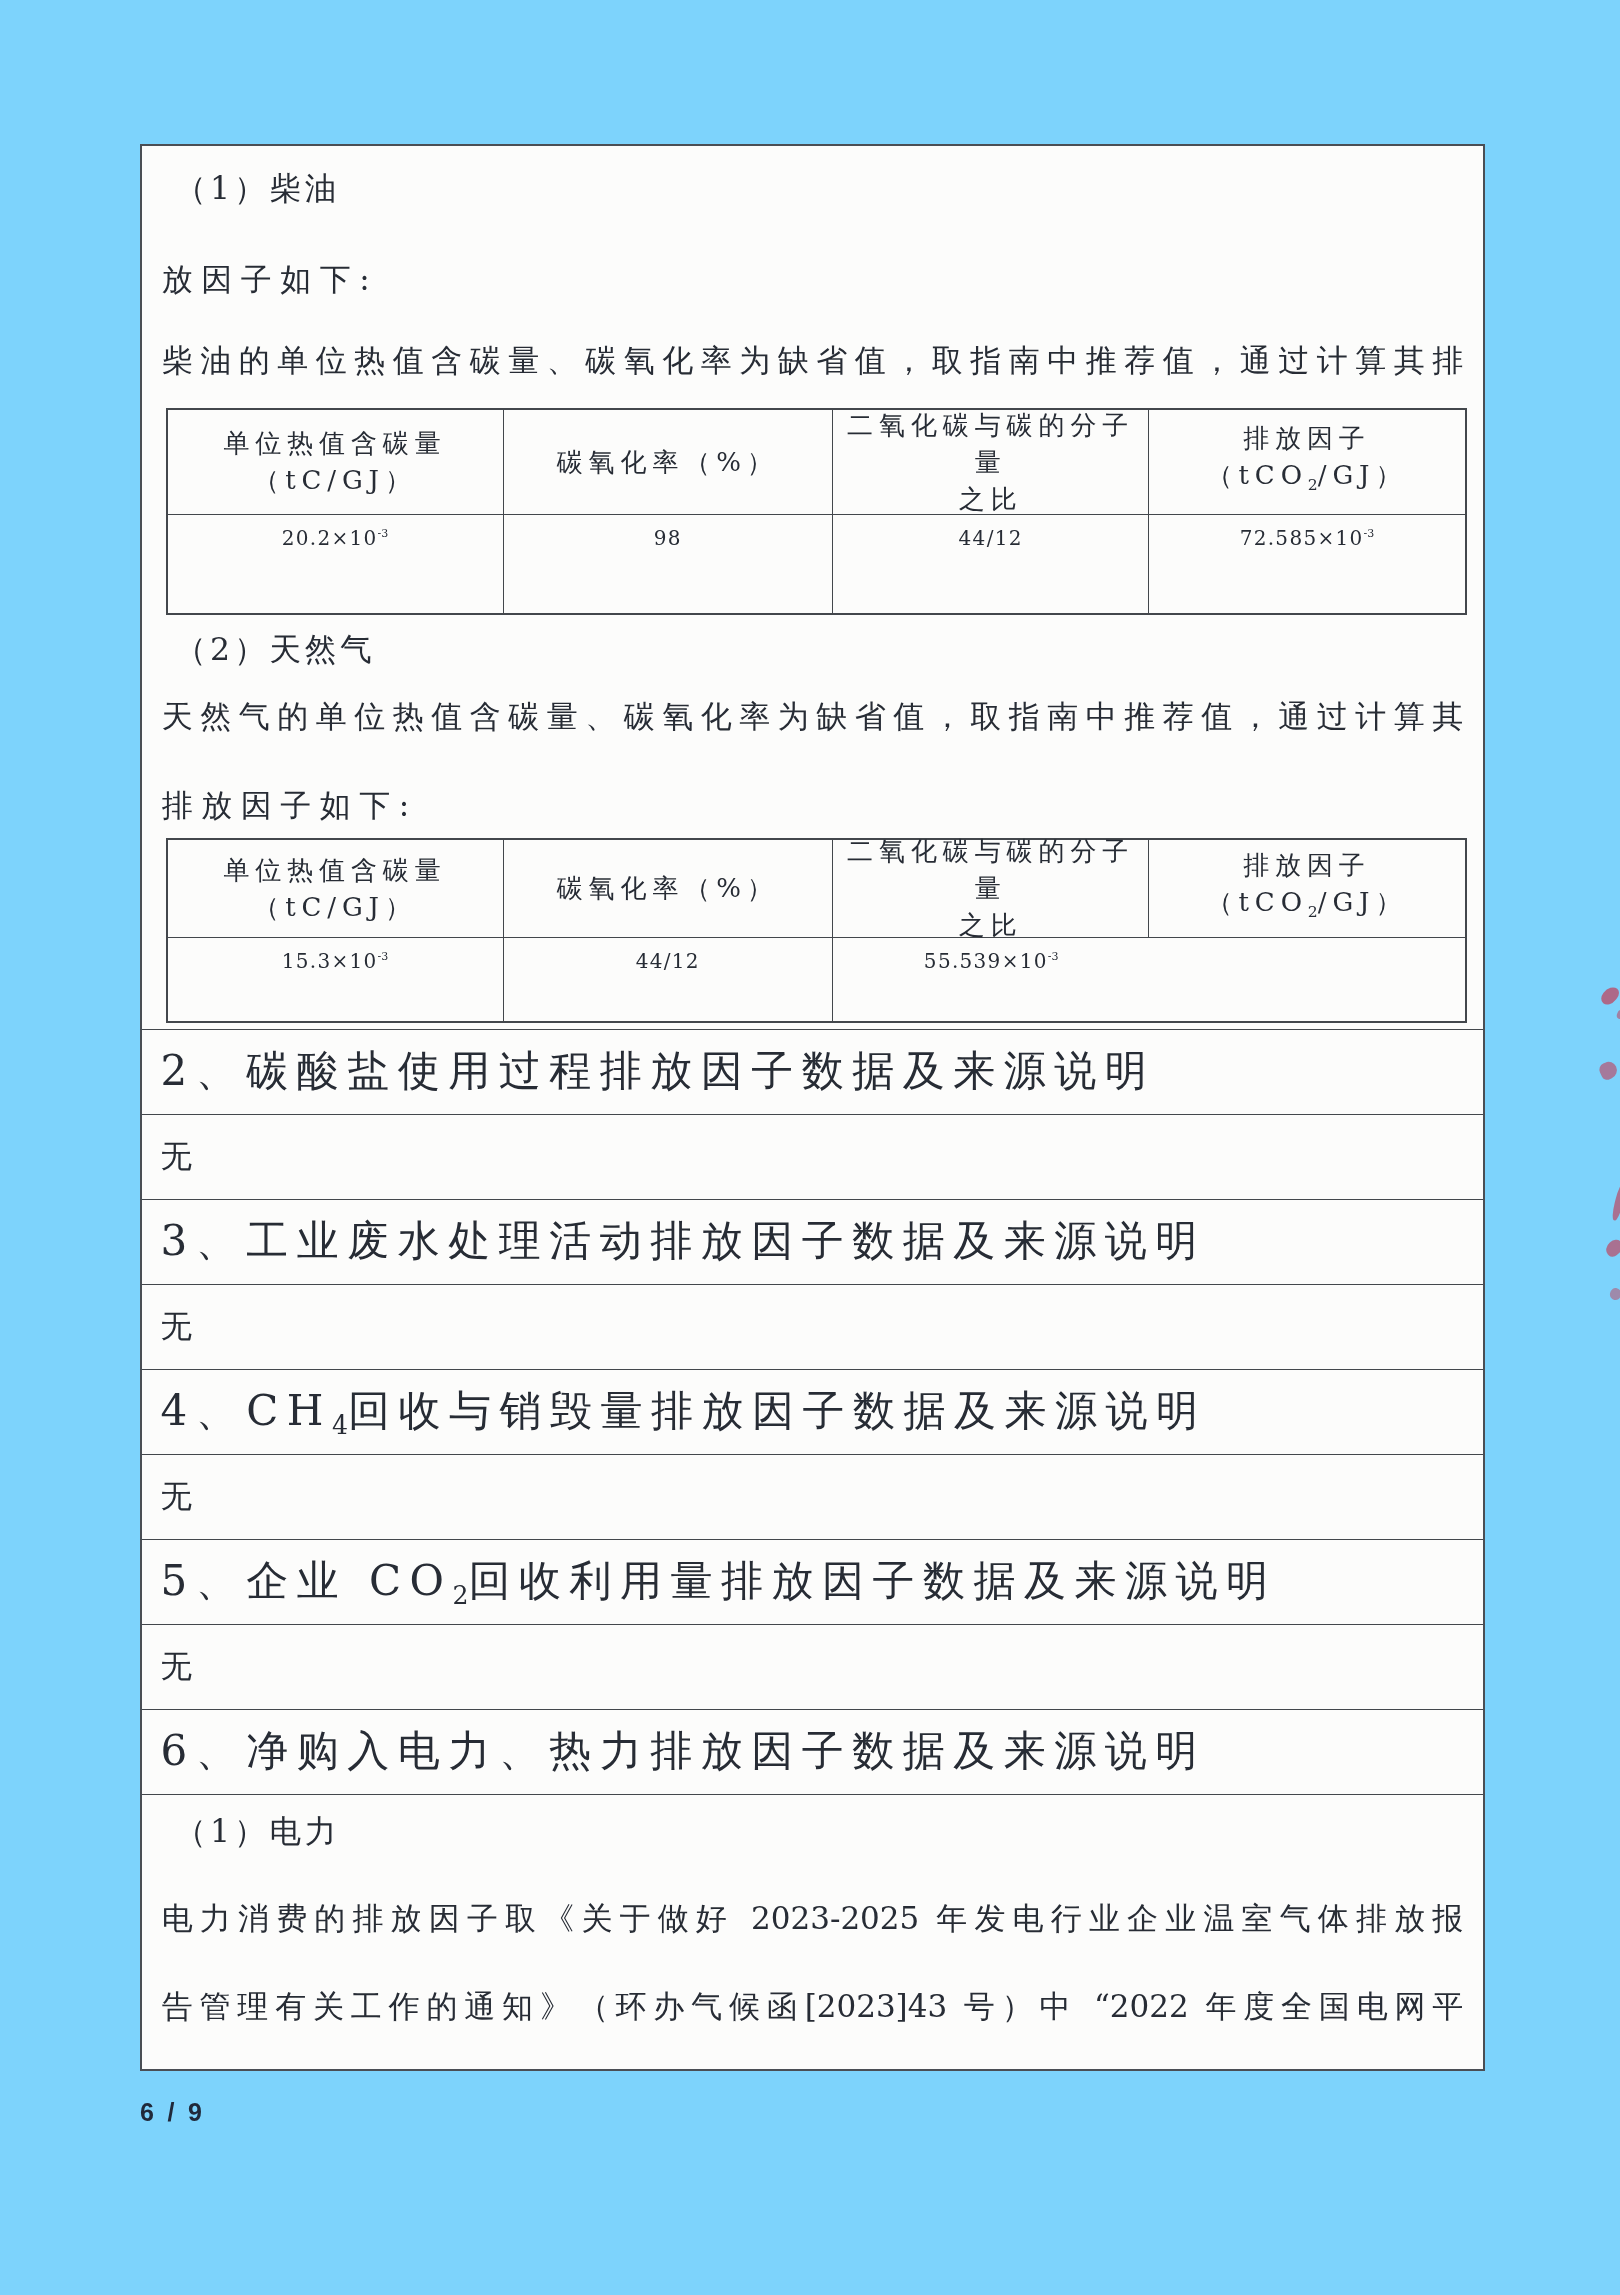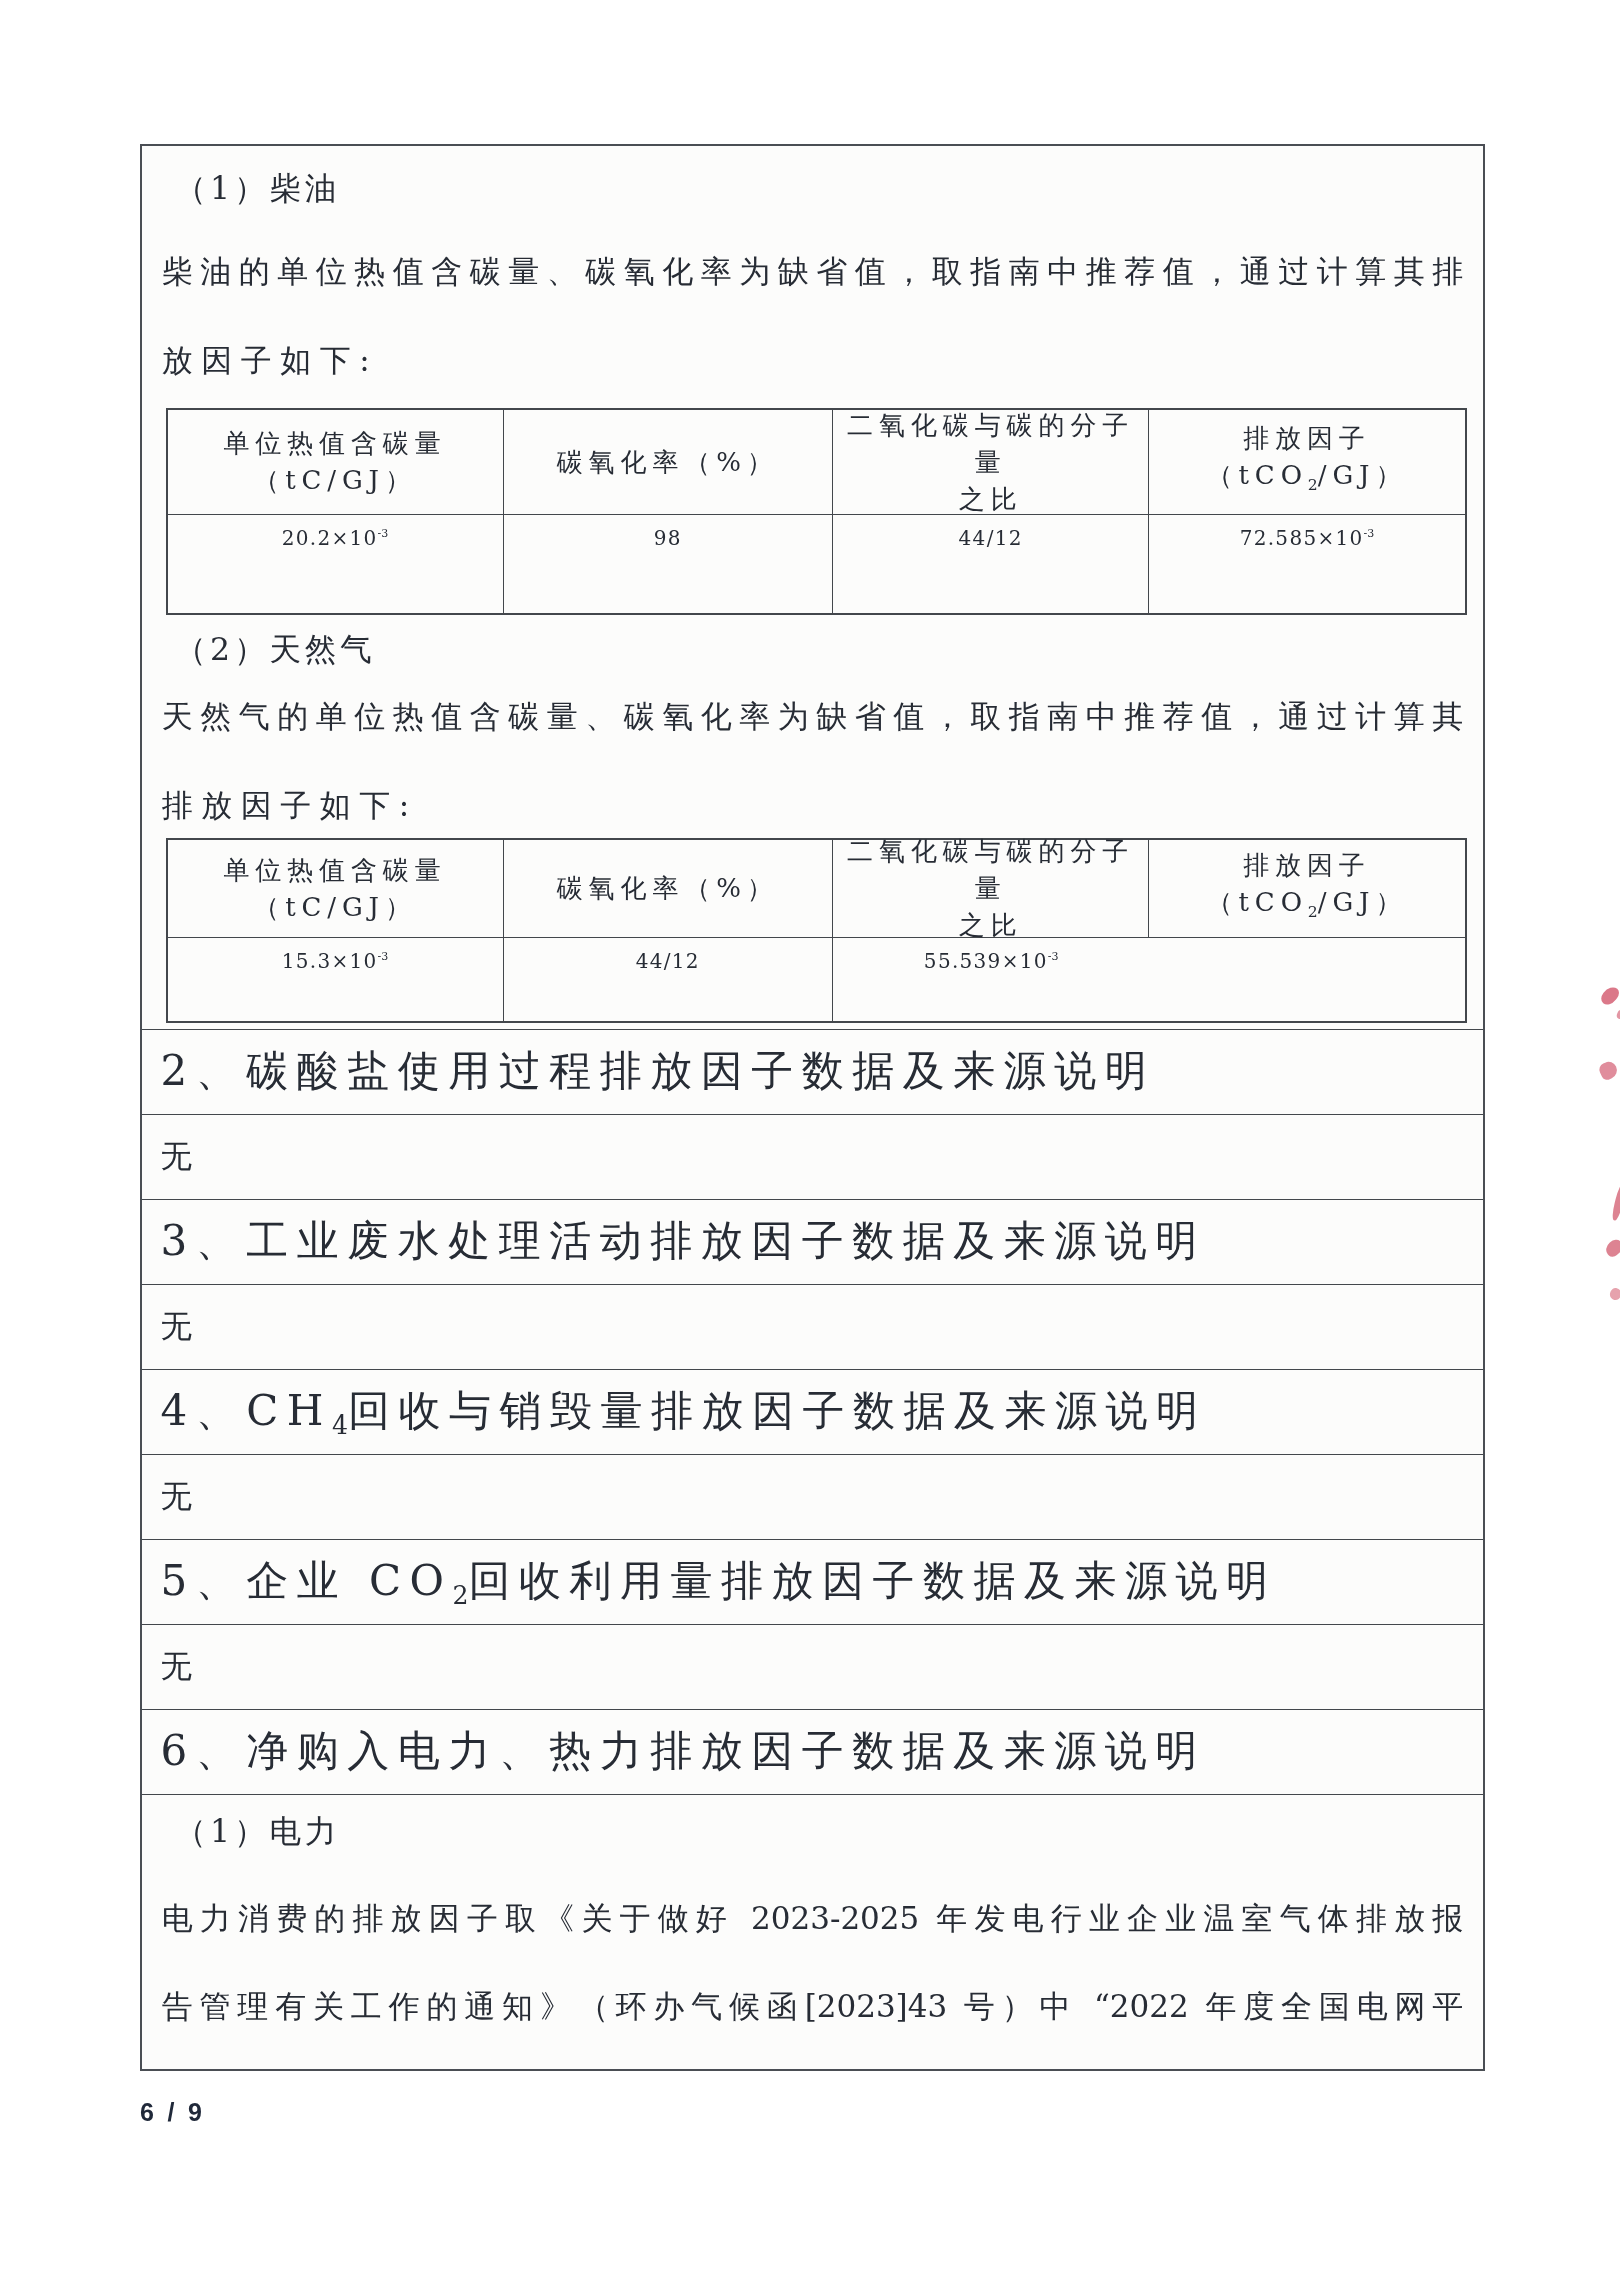--- a/index.html
+++ b/index.html
@@ -1,19 +1,19 @@
 <!DOCTYPE html>
 <html style="font-size:10.5px"><head>
 <meta charset="utf-8">
 <style>
   html,body{margin:0;padding:0;background:#e8e8e6;}
   .page{
     position:relative;
     width:1621px;height:2295px;
-    background:#ffffff;
+    background:#7dd3fc;
     font-family:"DejaVu Serif","Liberation Serif",serif;
     color:#272c35;
     overflow:hidden;
   }
   .doc-box{
     position:absolute;left:140px;top:144px;
     width:1345px;height:1927px;
     border:2.6px solid #4a4e54;
     box-sizing:border-box;
     background:#fcfcfb;
@@ -91,22 +91,22 @@
 <body>
 
 <div class="page">
 
   <div class="doc-box">
 
     <div class="fuel-area">
 
       <div class="subhead sh1">（1）柴油</div>
 
+      <div class="pline short p2">放因子如下:</div>
       <div class="pline full p1">柴油的单位热值含碳量、碳氧化率为缺省值，取指南中推荐值，通过计算其排</div>
-      <div class="pline short p2">放因子如下:</div>
 
       <div class="ftable t1">
         <div class="th">
           <span>单位热值含碳量</span>
           <span>（tC/GJ）</span>
         </div>
         <div class="th">碳氧化率（%）</div>
         <div class="th">
           <span>二氧化碳与碳的分子量</span>
           <span>之比</span>

